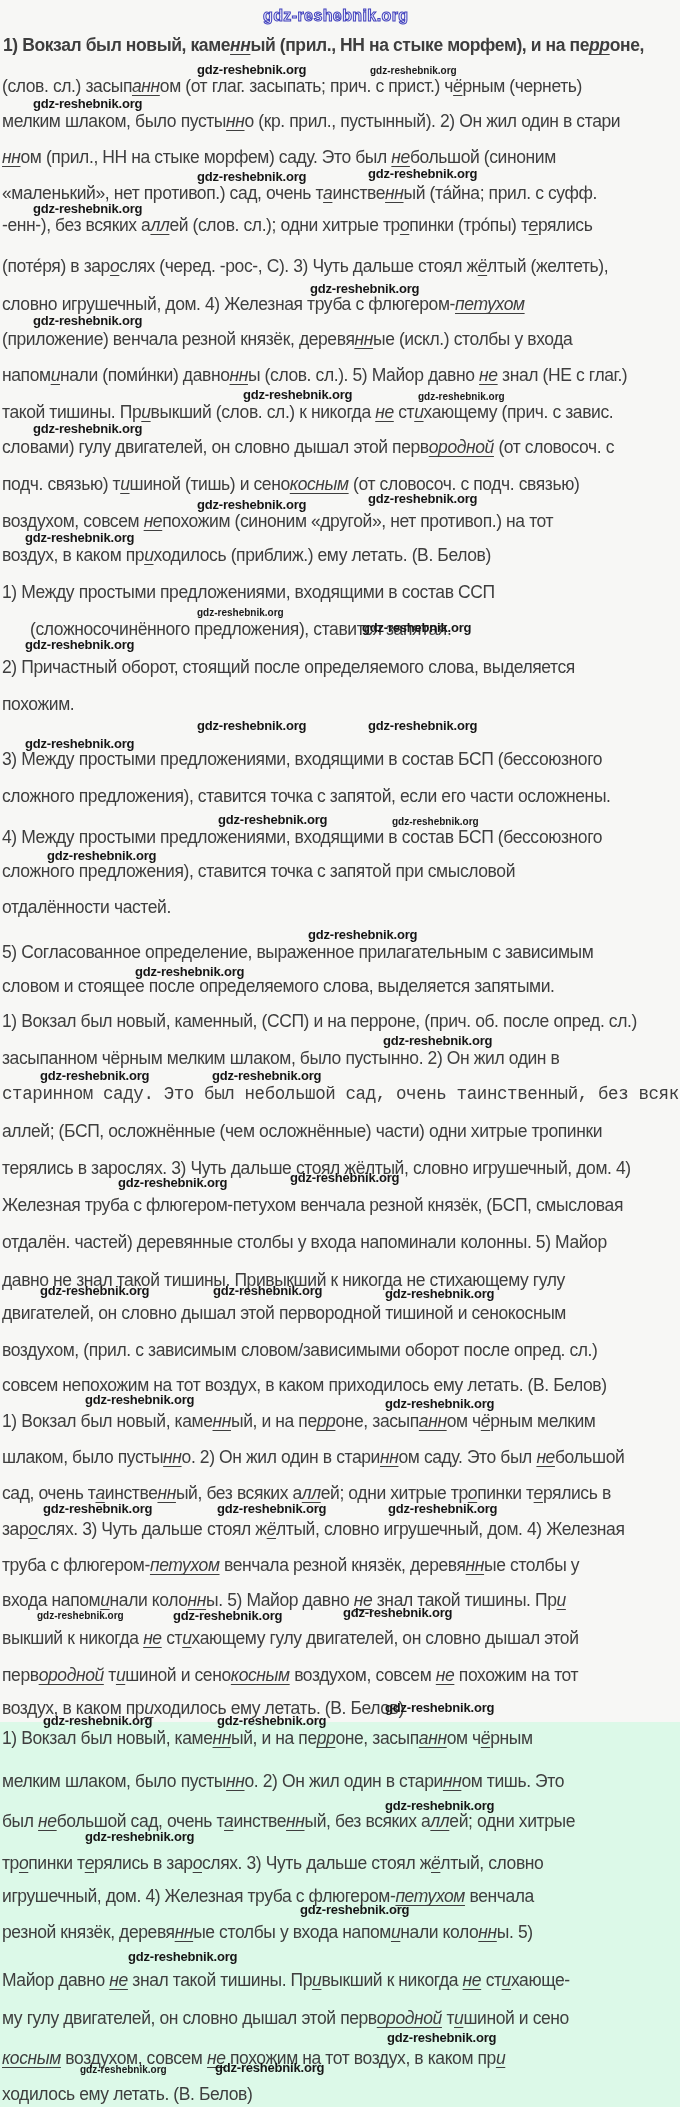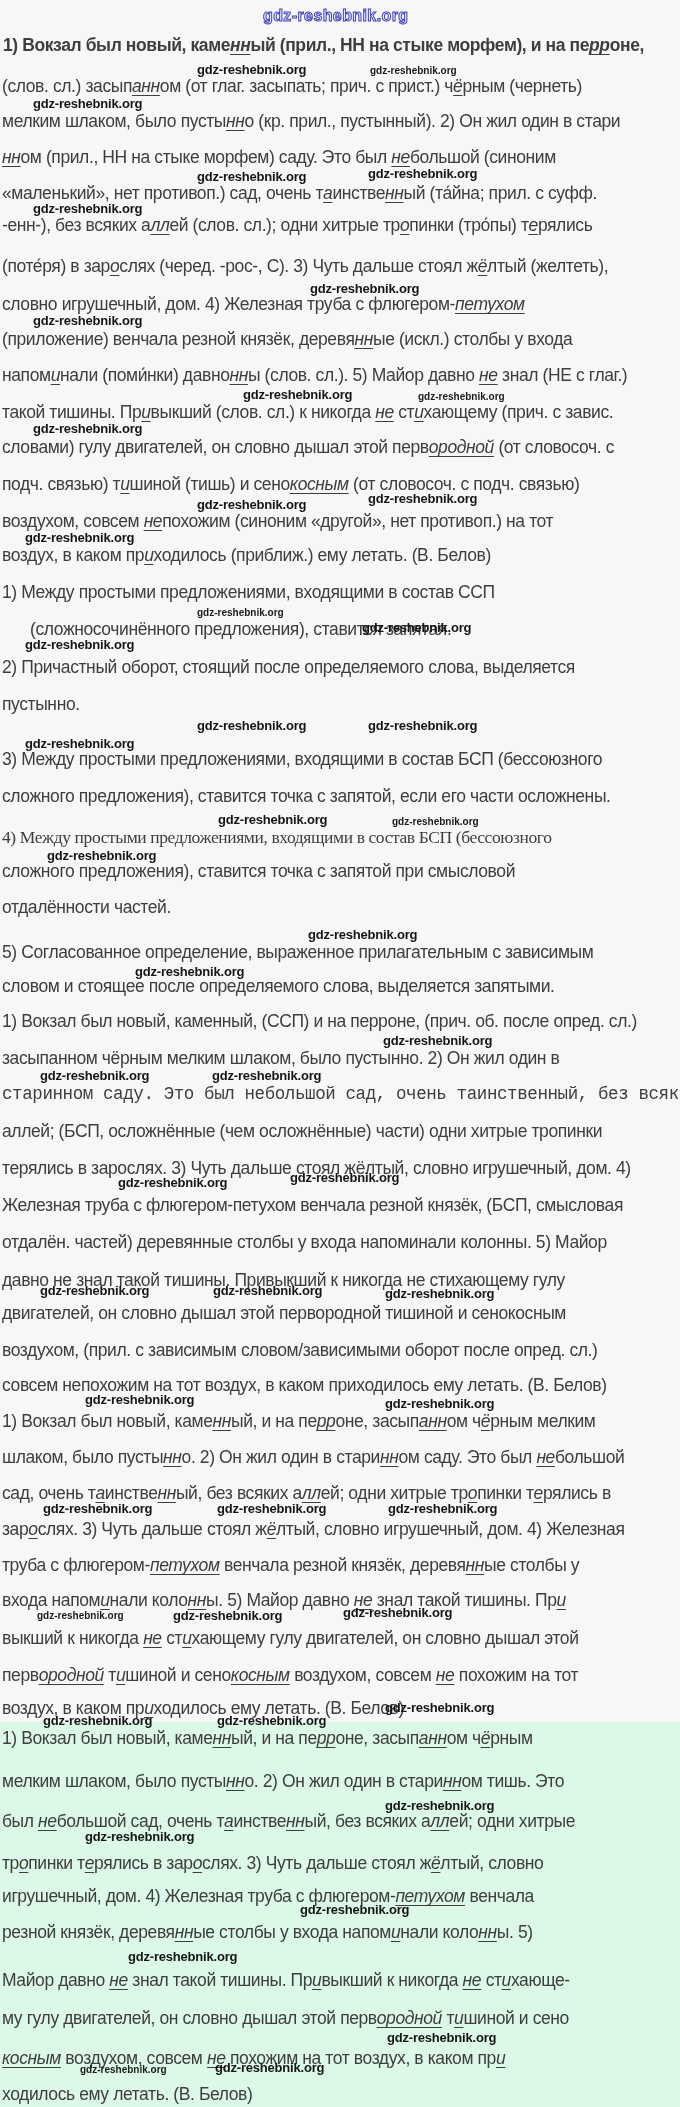--- a/index.html
+++ b/index.html
@@ -91,29 +91,29 @@
       <div class="item wm" style="top: 492px; left: 368px;">gdz-reshebnik.org</div>
       <div class="item line" style="top: 512px; left: 2px;"><span>воздухом, совсем </span><span class="u">не</span><span>похожим (синоним «другой», нет противоп.) на тот</span></div>
       <div class="item wm" style="top: 531px; left: 25px;">gdz-reshebnik.org</div>
       <div class="item line" style="top: 546px; left: 2px;"><span>воздух, в каком пр</span><span class="u">и</span><span>ходилось (приближ.) ему летать. (В. Белов)</span></div>
       <div class="item line" style="top: 583px; left: 2px;"><span>1) Между простыми предложениями, входящими в состав ССП</span></div>
       <div class="item wms" style="top: 607px; left: 197px;">gdz-reshebnik.org</div>
       <div class="item line" style="top: 620px; left: 2px; margin-left: 28px;"><span>(сложносочинённого предложения), ставится запятая.</span></div>
       <div class="item wm" style="top: 621px; left: 362px;">gdz-reshebnik.org</div>
       <div class="item wm" style="top: 638px; left: 25px;">gdz-reshebnik.org</div>
       <div class="item line" style="top: 658px; left: 2px;"><span>2) Причастный оборот, стоящий после определяемого слова, выделяется</span></div>
-      <div class="item line" style="top: 695px; left: 2px;"><span>пустынно.</span></div>
+      <div class="item line" style="top: 695px; left: 2px;"><span>похожим.</span></div>
       <div class="item wm" style="top: 719px; left: 197px;">gdz-reshebnik.org</div>
       <div class="item wm" style="top: 719px; left: 368px;">gdz-reshebnik.org</div>
       <div class="item wm" style="top: 737px; left: 25px;">gdz-reshebnik.org</div>
       <div class="item line" style="top: 750px; left: 2px;"><span>3) Между простыми предложениями, входящими в состав БСП (бессоюзного</span></div>
       <div class="item line" style="top: 787px; left: 2px;"><span>сложного предложения), ставится точка с запятой, если его части осложнены.</span></div>
       <div class="item wm" style="top: 813px; left: 218px;">gdz-reshebnik.org</div>
       <div class="item wms" style="top: 816px; left: 392px;">gdz-reshebnik.org</div>
-      <div class="item line" style="top: 828px; left: 2px; font-family: Liberation Serif, serif;"><span>4) Между простыми предложениями, входящими в состав БСП (бессоюзного</span></div>
+      <div class="item line" style="top: 828px; left: 2px;"><span>4) Между простыми предложениями, входящими в состав БСП (бессоюзного</span></div>
       <div class="item wm" style="top: 849px; left: 47px;">gdz-reshebnik.org</div>
       <div class="item line" style="top: 862px; left: 2px;"><span>сложного предложения), ставится точка с запятой при смысловой</span></div>
       <div class="item line" style="top: 898px; left: 2px;"><span>отдалённости частей.</span></div>
       <div class="item wm" style="top: 928px; left: 308px;">gdz-reshebnik.org</div>
       <div class="item line" style="top: 943px; left: 2px;"><span>5) Согласованное определение, выраженное прилагательным с зависимым</span></div>
       <div class="item wm" style="top: 965px; left: 135px;">gdz-reshebnik.org</div>
       <div class="item line" style="top: 977px; left: 2px;"><span>словом и стоящее после определяемого слова, выделяется запятыми.</span></div>
       <div class="item line" style="top: 1012px; left: 2px;"><span>1) Вокзал был новый, каменный, (ССП) и на перроне, (прич. об. после опред. сл.)</span></div>
       <div class="item wm" style="top: 1034px; left: 383px;">gdz-reshebnik.org</div>
       <div class="item line" style="top: 1049px; left: 2px;"><span>засыпанном чёрным мелким шлаком, было пустынно. 2) Он жил один в</span></div>

